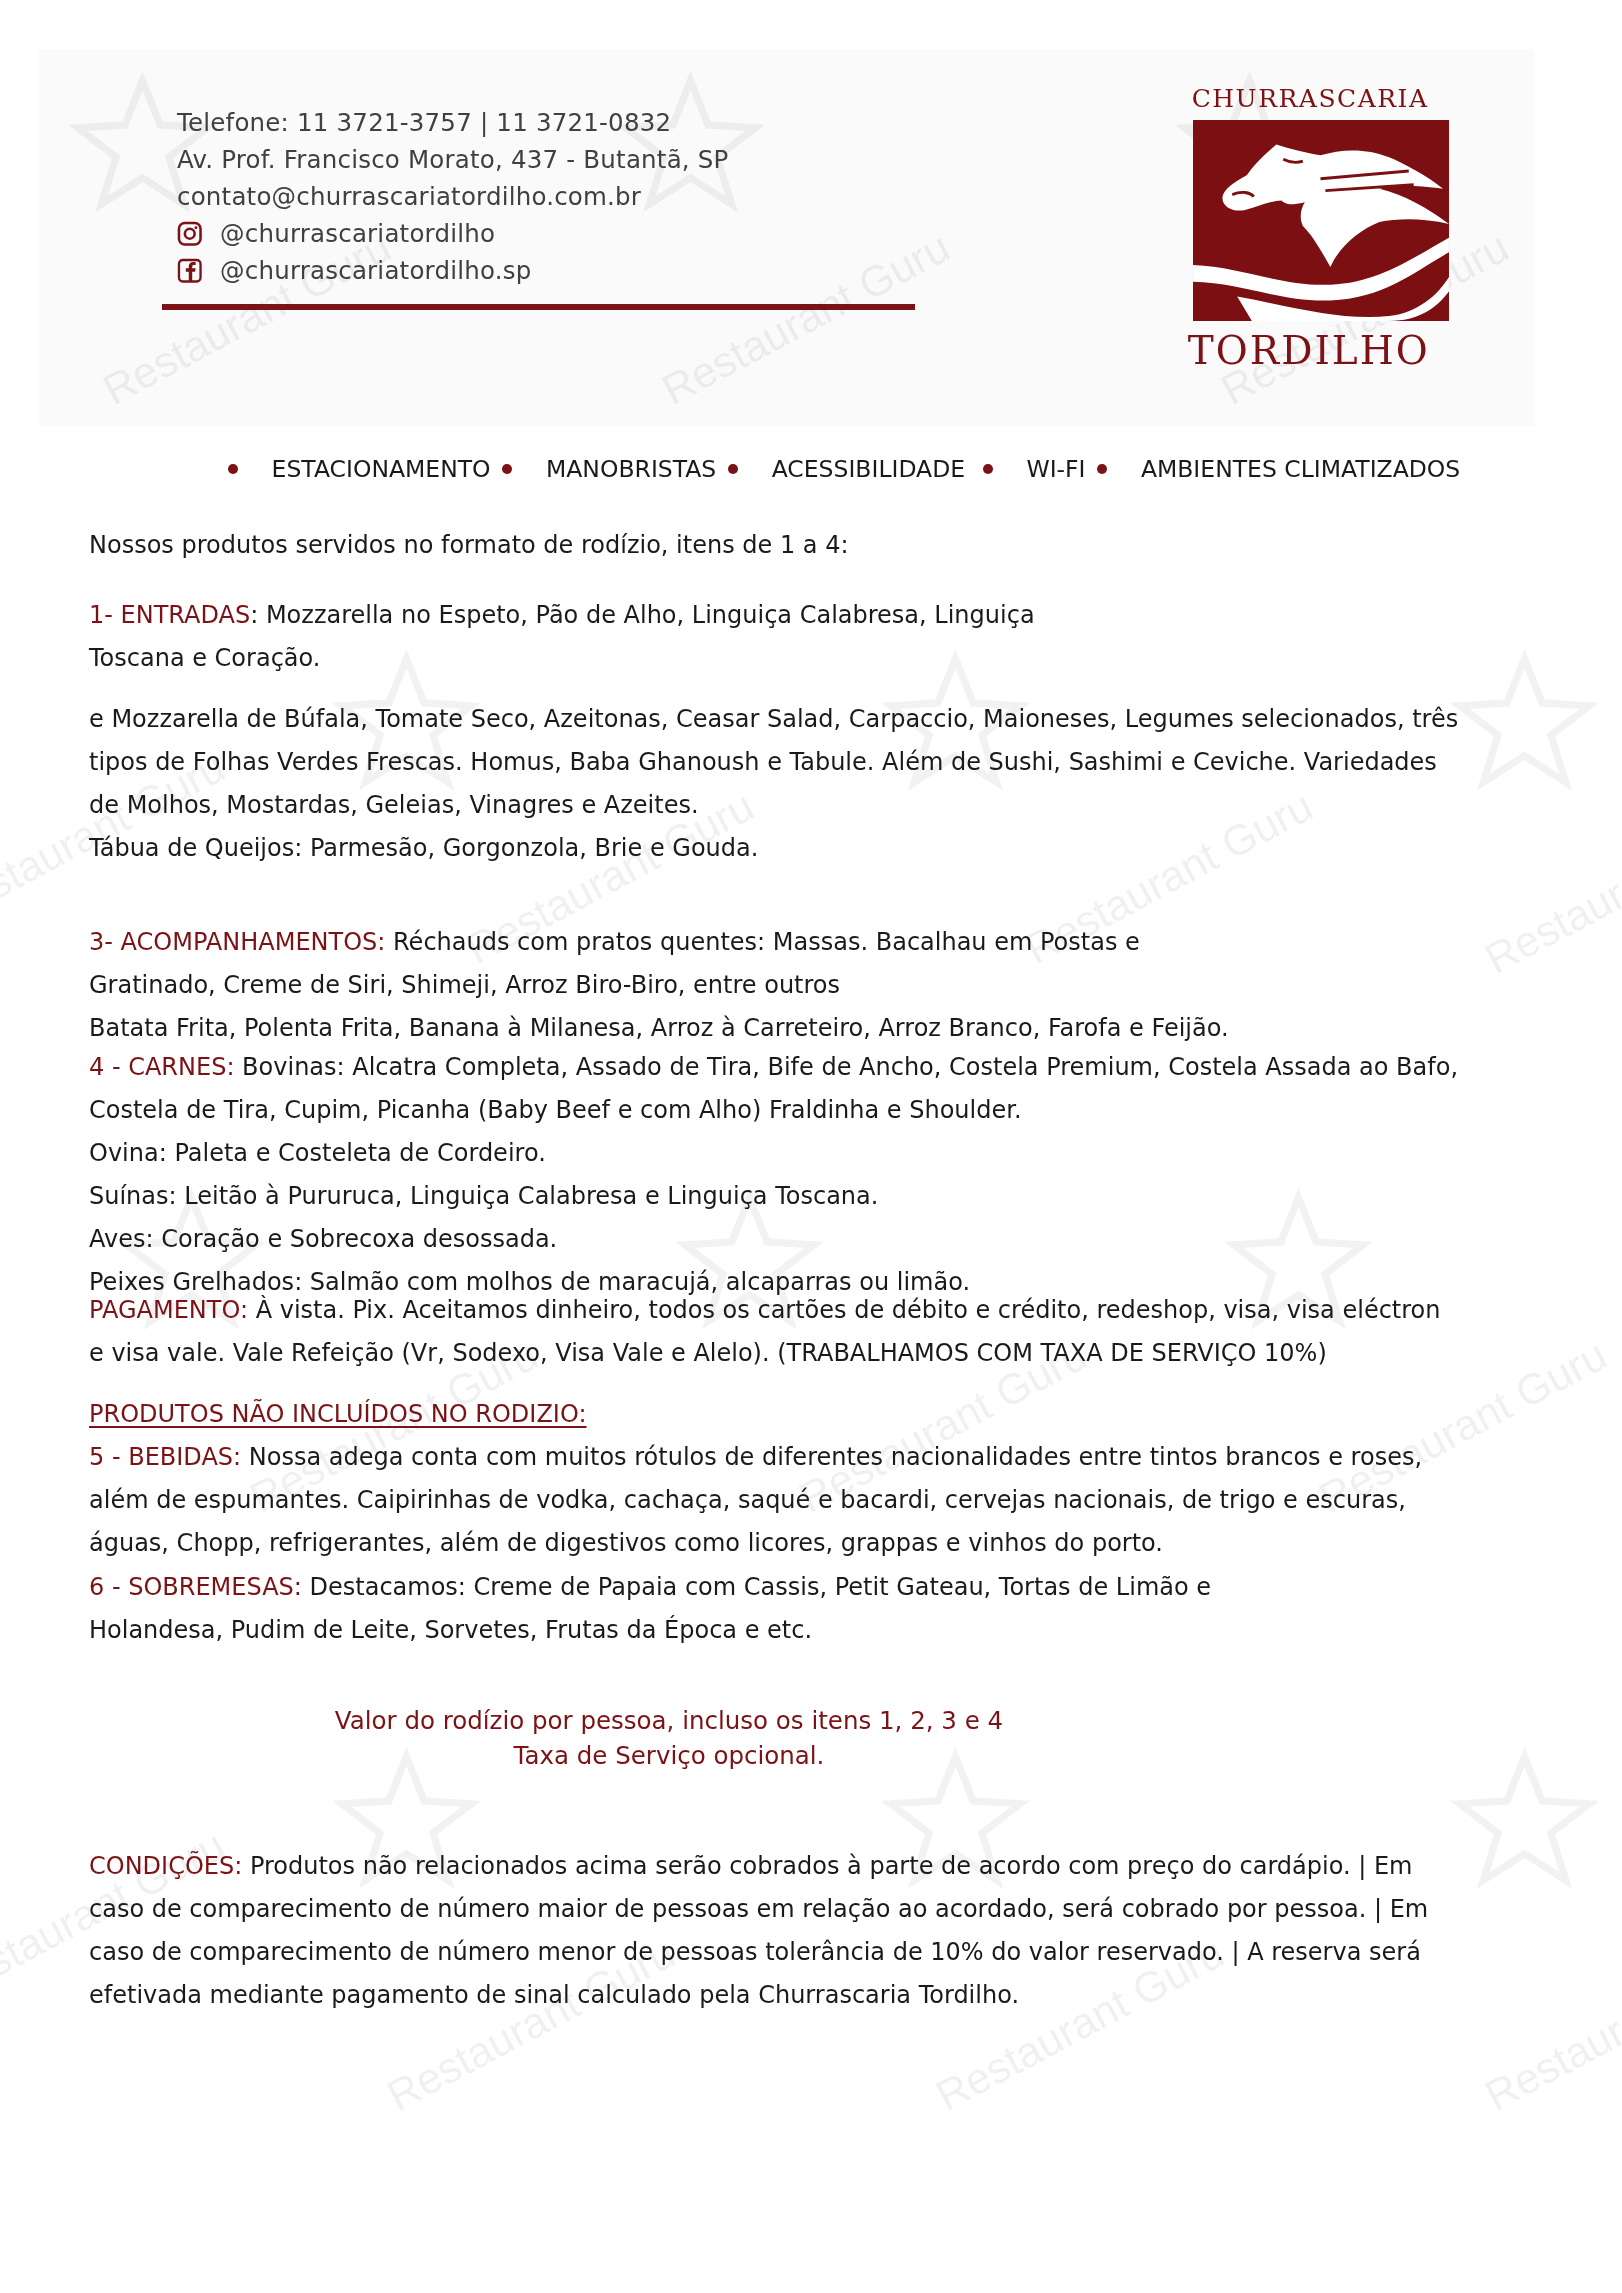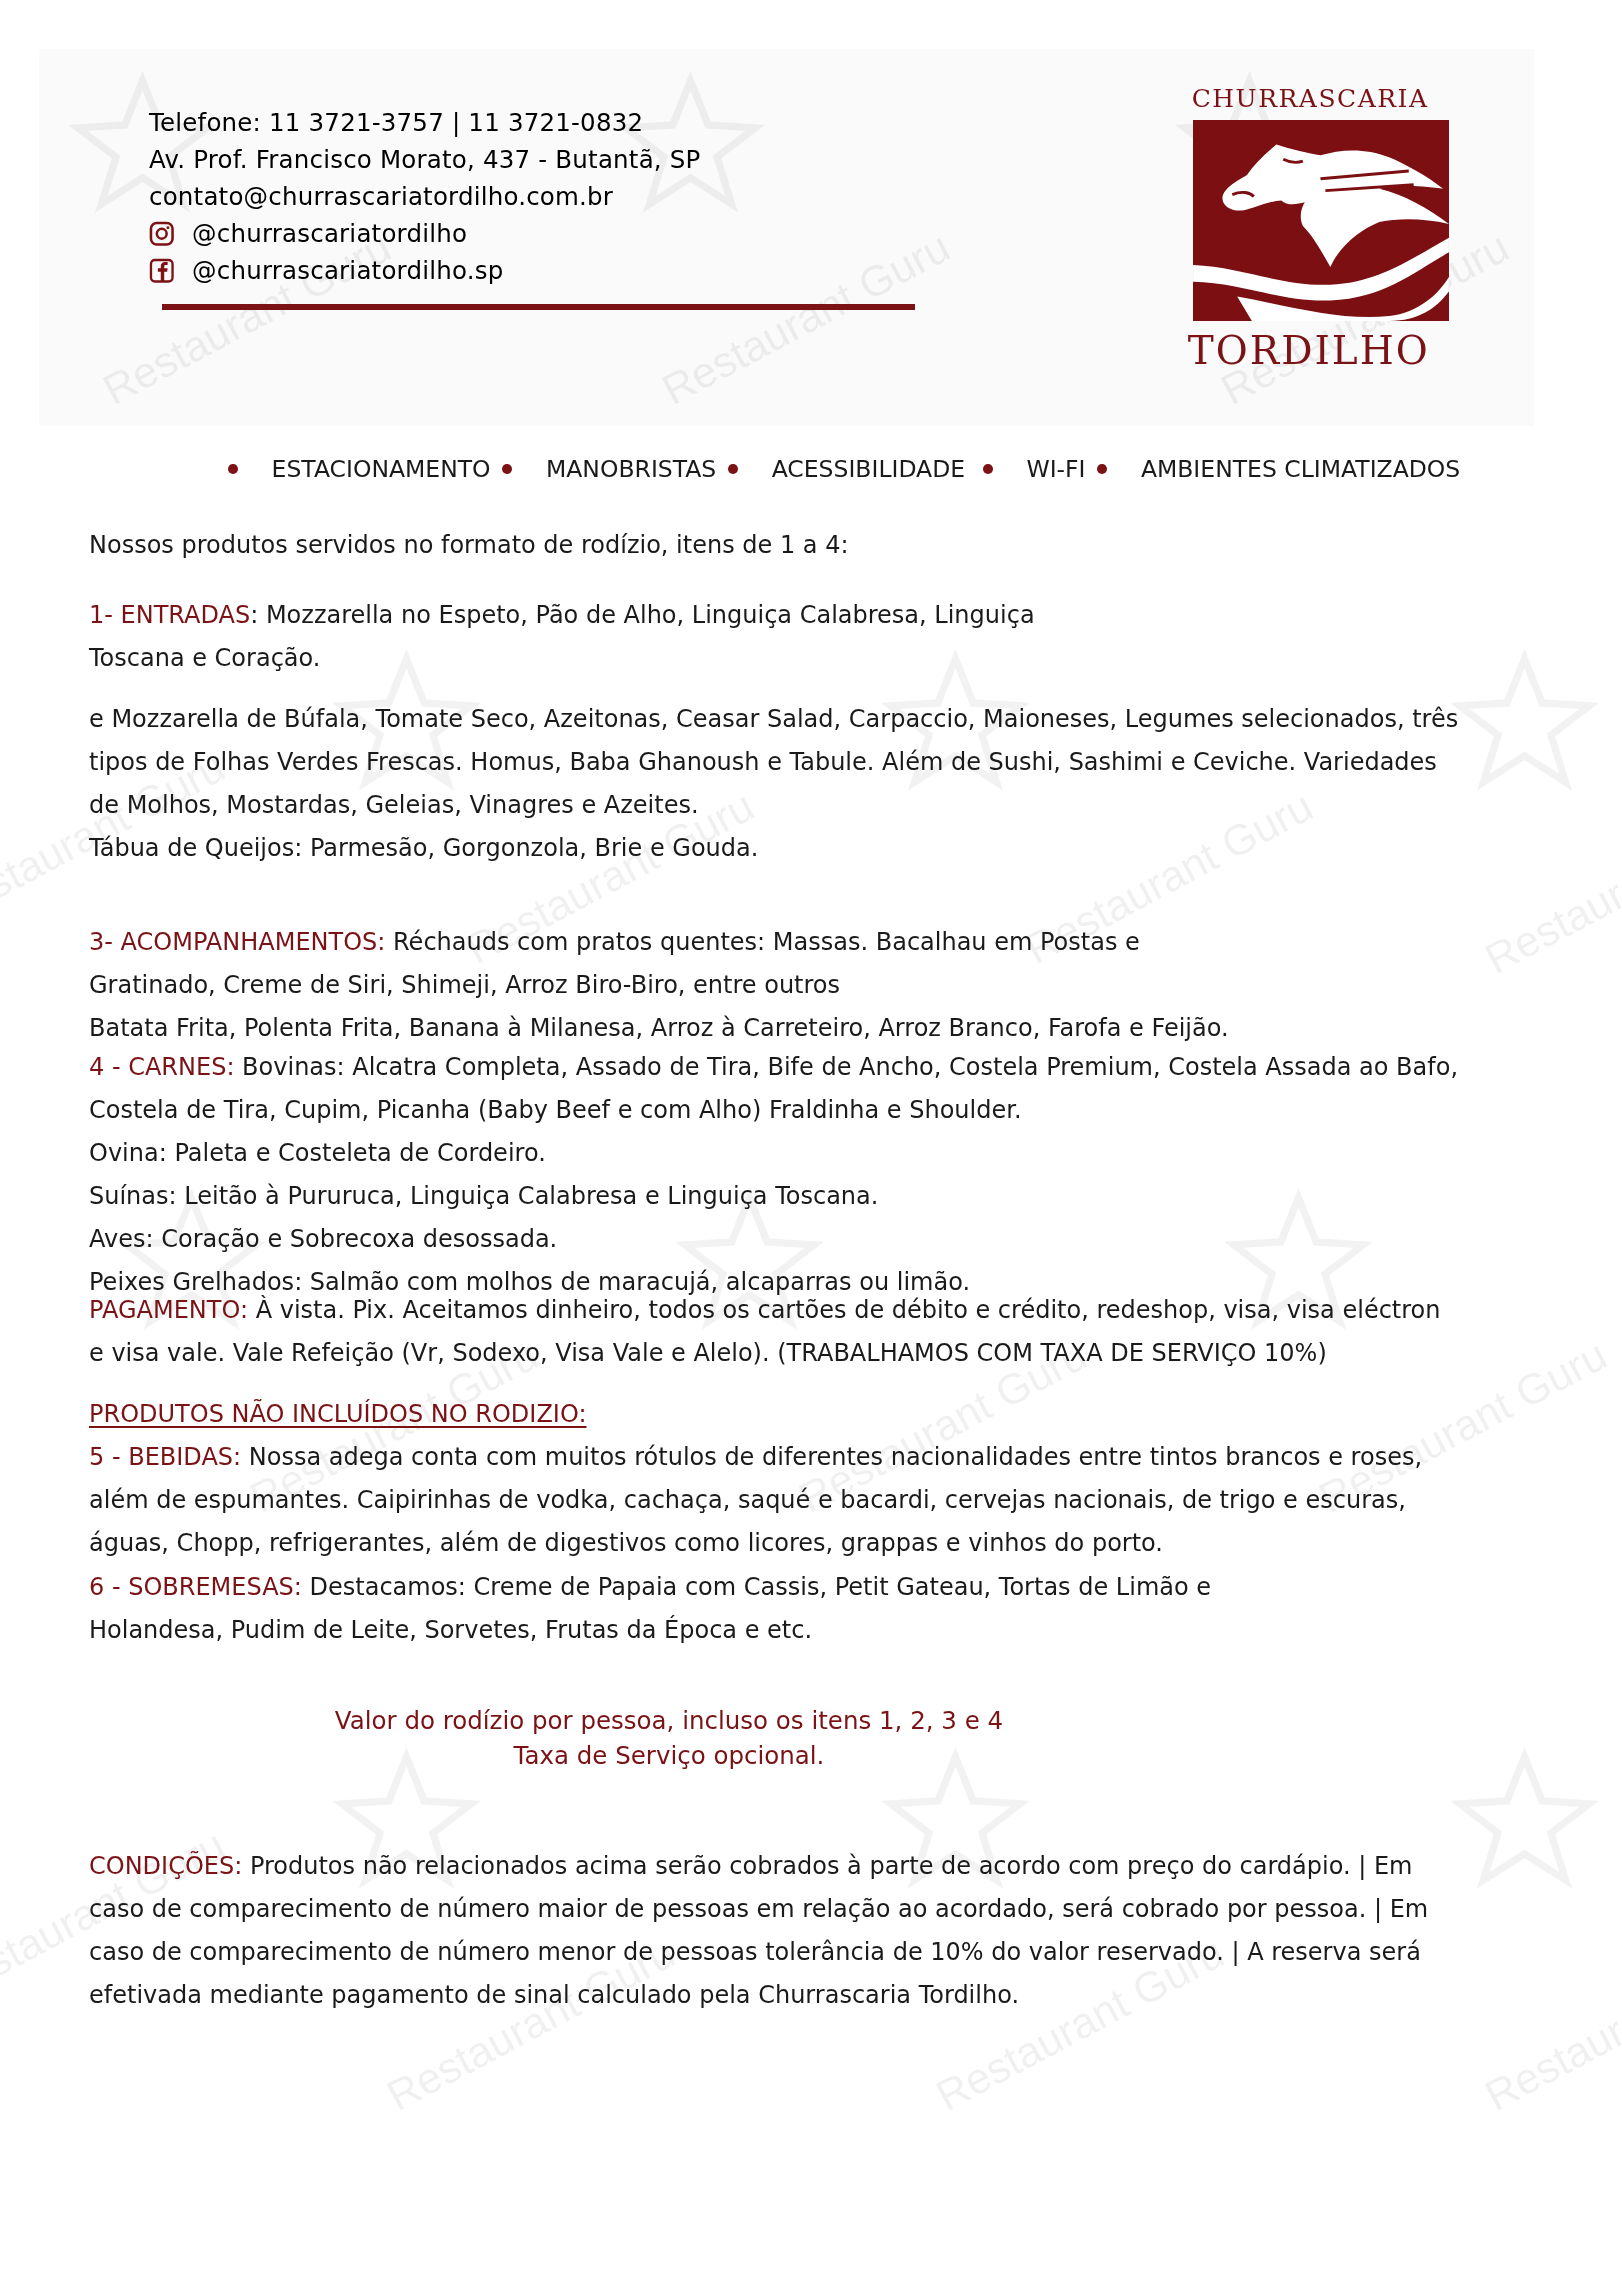--- a/index.html
+++ b/index.html
@@ -33,25 +33,25 @@
       pointer-events: none;
     }
     .header-bg {
       position: absolute;
       left: 39px; top: 49px;
       width: 1495px; height: 377px;
       background: #fafafa;
     }
     .contact {
       position: absolute;
-      left: 149px;
+      left: 177px;
       top: 104px;
       font-size: 24.5px;
       line-height: 37px;
-      color: #000000;
+      color: #404040;
       letter-spacing: 0.2px;
     }
     .contact .row { display: flex; align-items: center; height: 37px; }
     .contact .social-icon {
       width: 25.5px; height: 25.5px;
       margin-right: 17.6px;
       display: inline-block;
     }
     .contact-rule {
       position: absolute;

